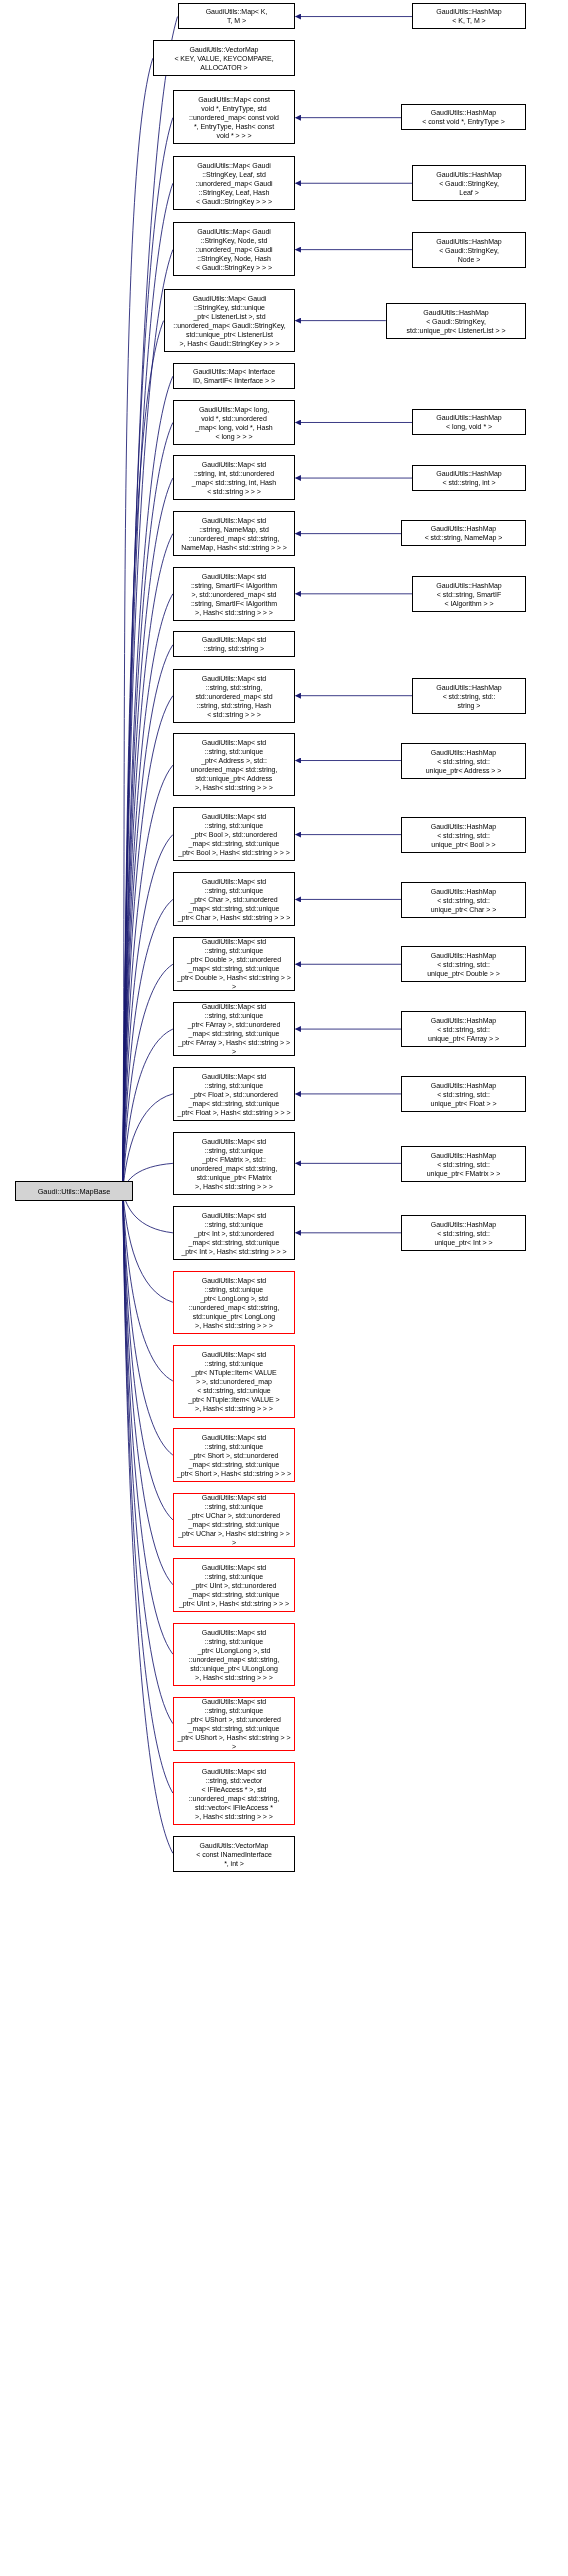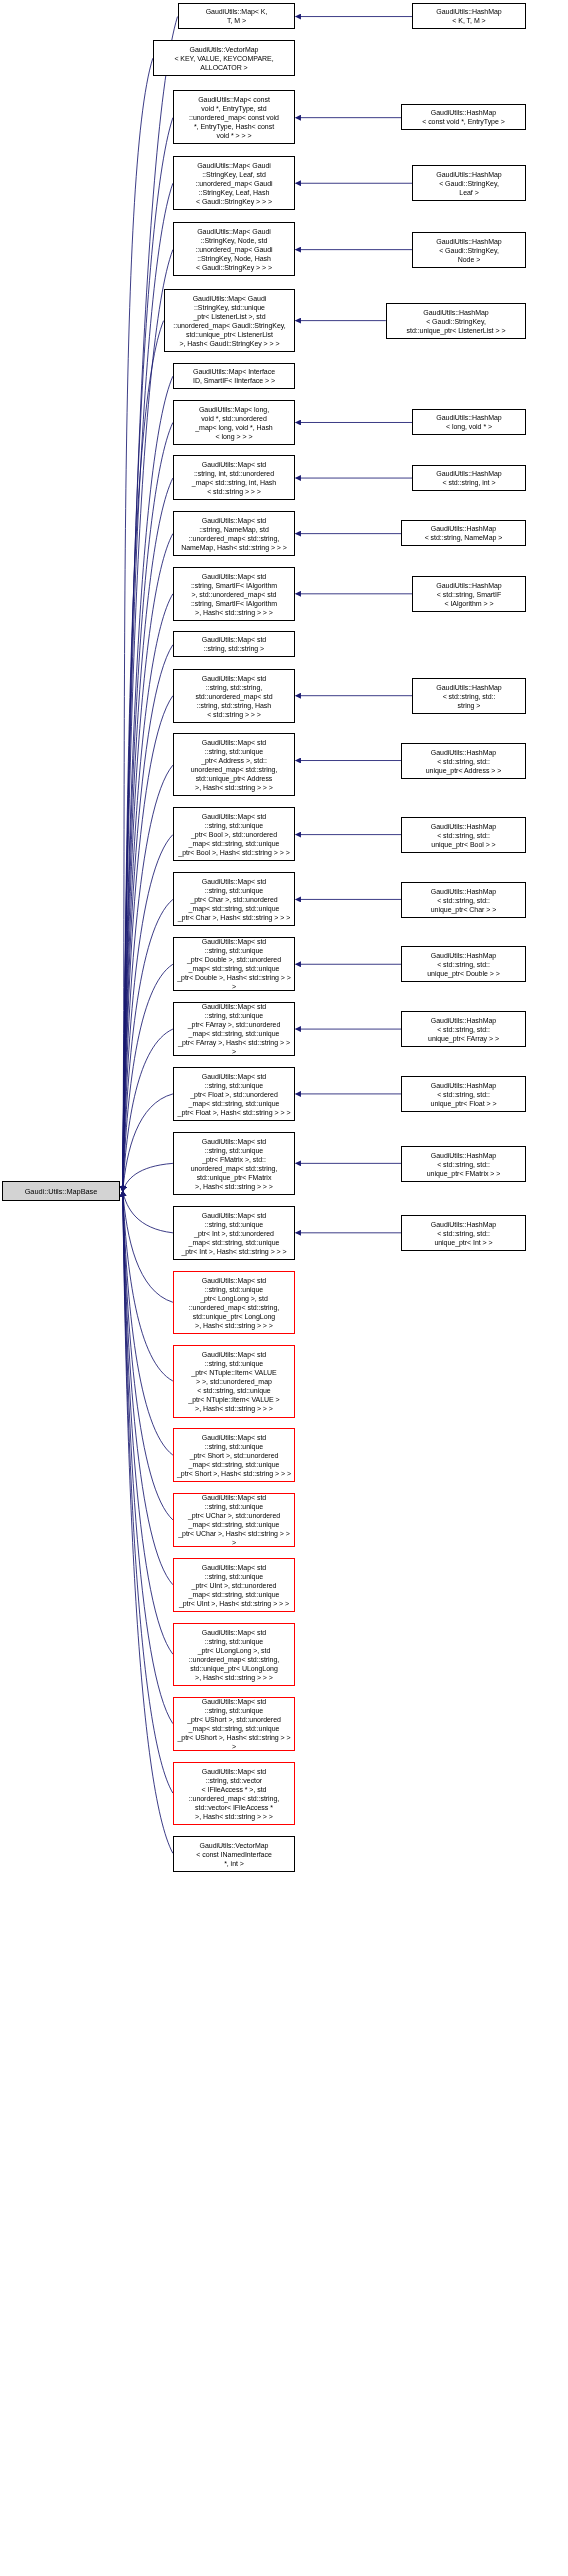--- a/index.html
+++ b/index.html
@@ -111,21 +111,21 @@
         <path d="M 520 1165 L 383 1165" marker-end="url(#arrowL)"></path>
         <path d="M 520 1249 L 383 1249" marker-end="url(#arrowL)"></path>
         <path d="M 520 1333 L 383 1333" marker-end="url(#arrowL)"></path>
         <path d="M 520 1417 L 383 1417" marker-end="url(#arrowL)"></path>
         <path d="M 520 1507 L 383 1507" marker-end="url(#arrowL)"></path>
         <path d="M 520 1597 L 383 1597" marker-end="url(#arrowL)"></path>
       </g>
   </svg>
 
   <div id="node-layer">
-      <div class="node base" style="left: 2px; top: 1181px; width: 118px; height: 20px;">Gaudi::Utils::MapBase</div>
+      <div class="node base" style="left: 15px; top: 1181px; width: 118px; height: 20px;">Gaudi::Utils::MapBase</div>
       <div class="node" style="left: 178px; top: 3.1px; width: 117px; height: 26px;">GaudiUtils::Map&lt; K,
 T, M &gt;</div>
       <div class="node" style="left: 153px; top: 40px; width: 142px; height: 36px;">GaudiUtils::VectorMap
 &lt; KEY, VALUE, KEYCOMPARE,
 ALLOCATOR &gt;</div>
       <div class="node" style="left: 173px; top: 90px; width: 122px; height: 54px;">GaudiUtils::Map&lt; const
 void *, EntryType, std
 ::unordered_map&lt; const void
 *, EntryType, Hash&lt; const
 void * &gt; &gt; &gt;</div>

